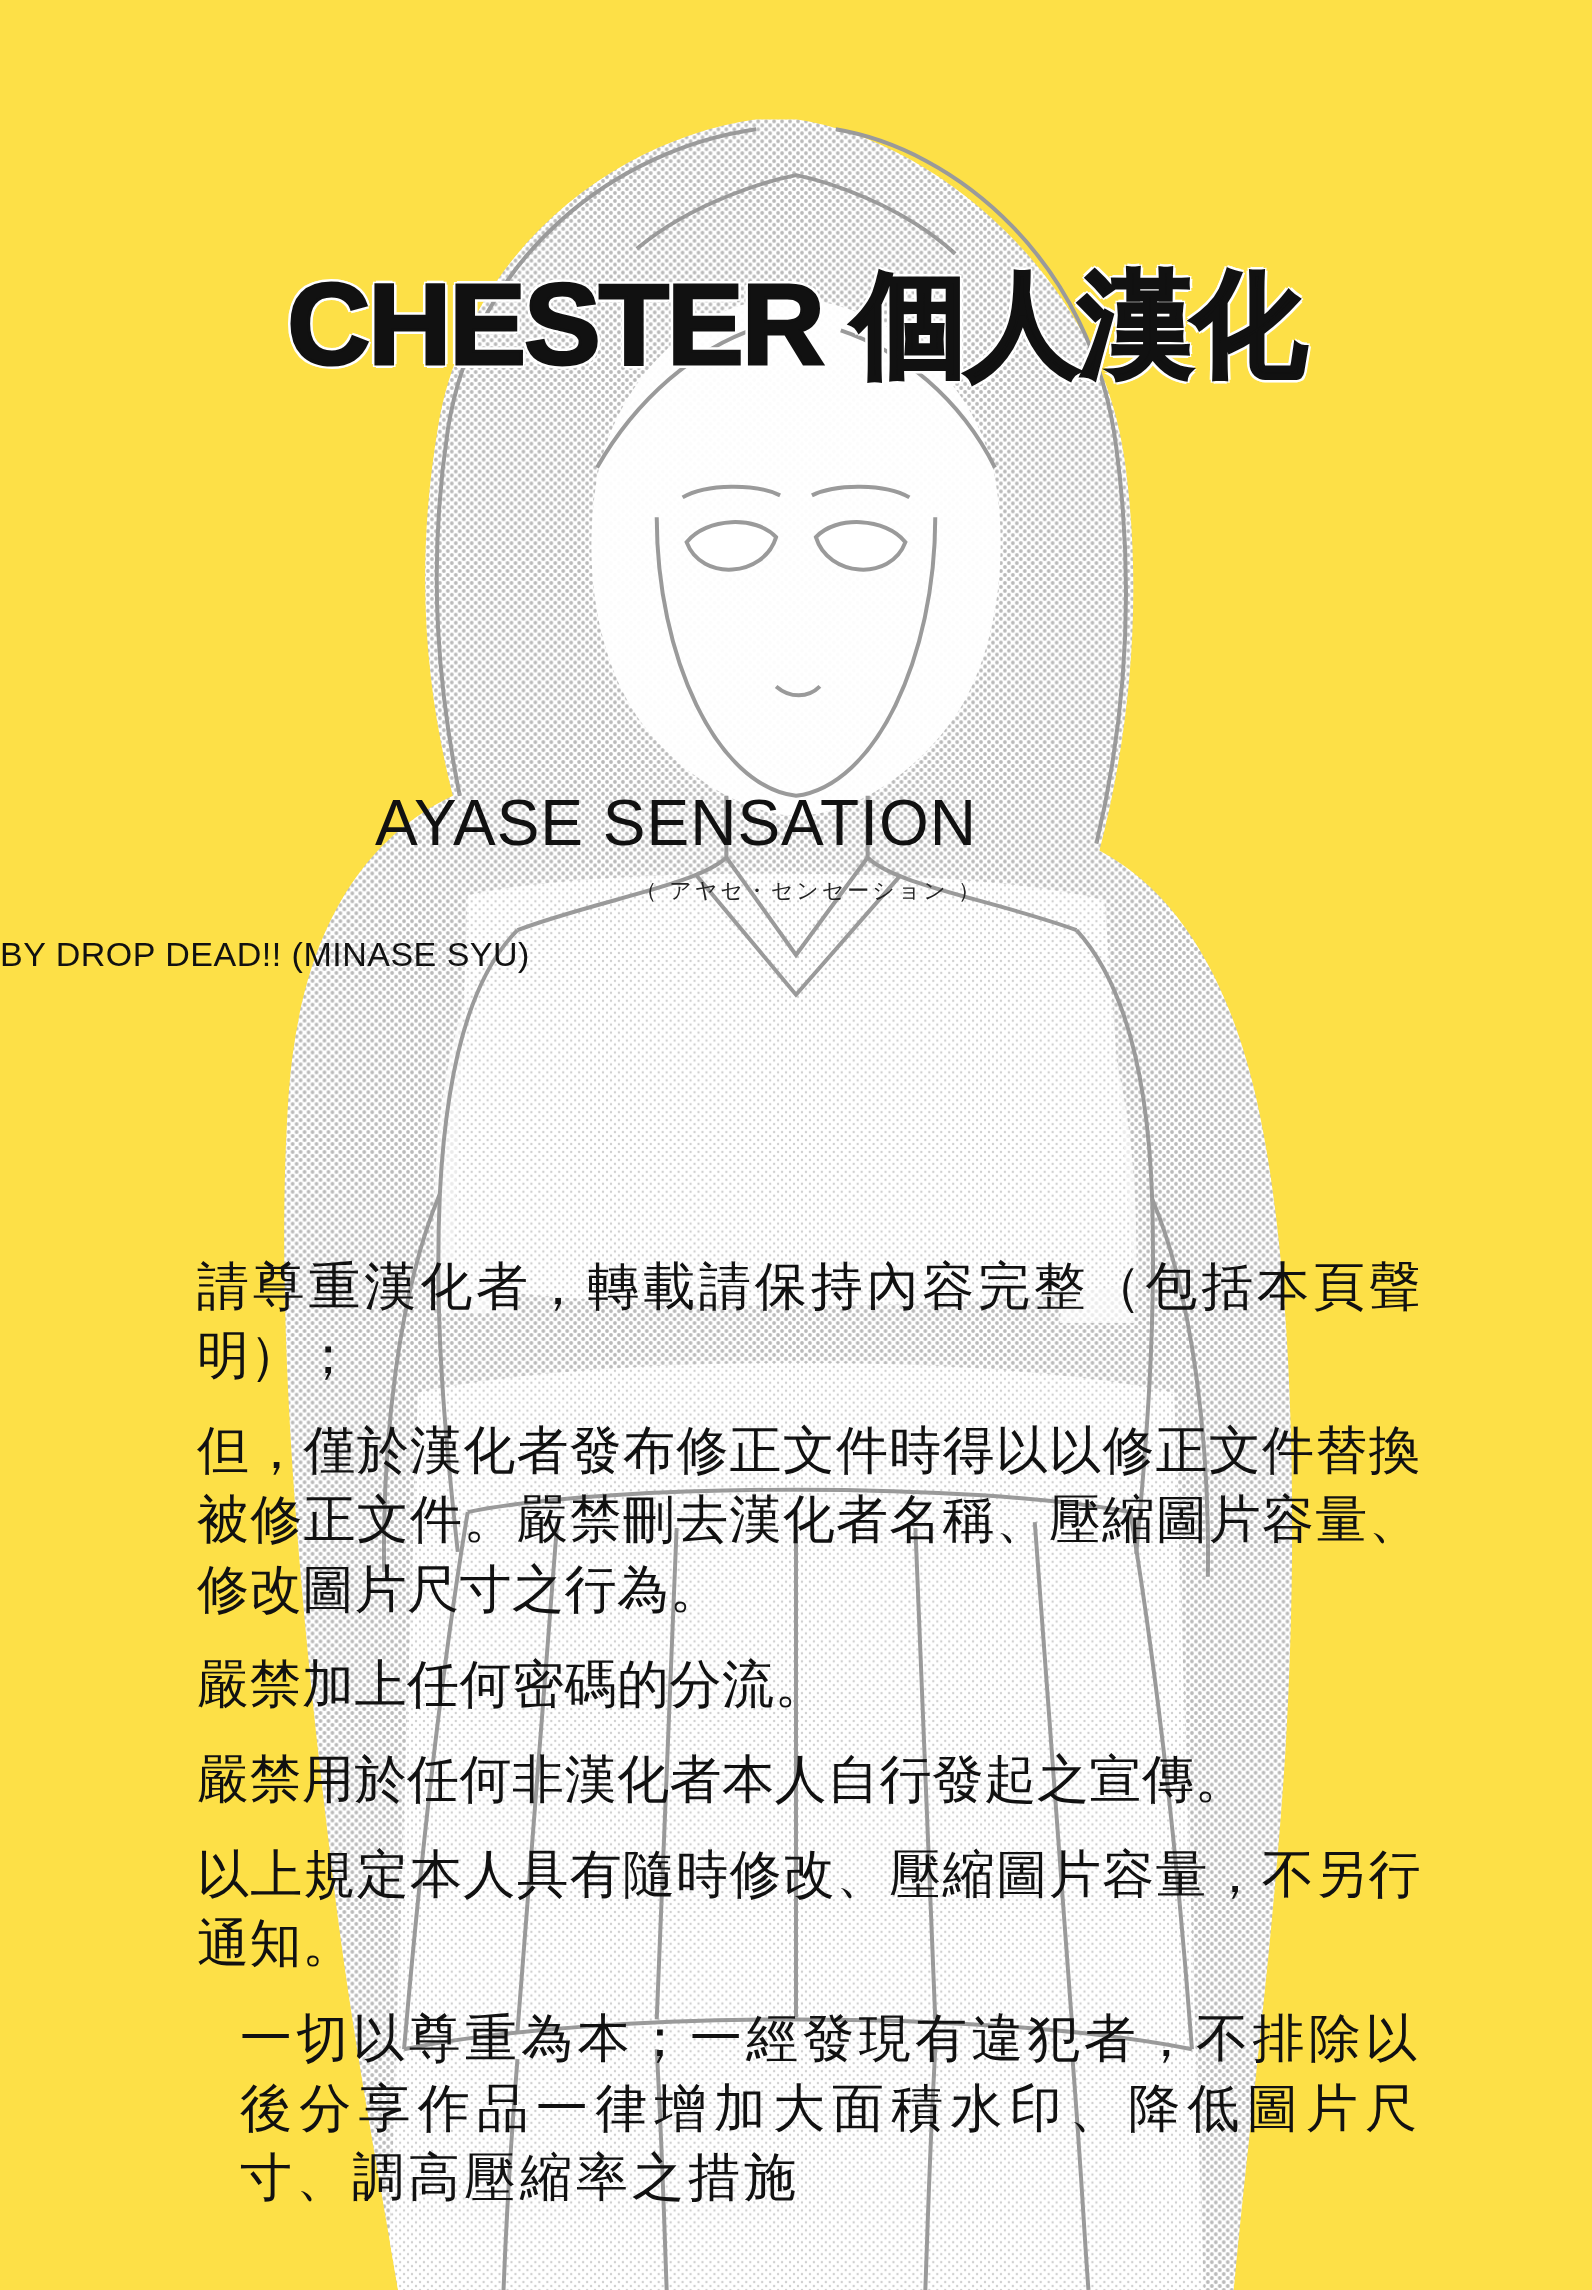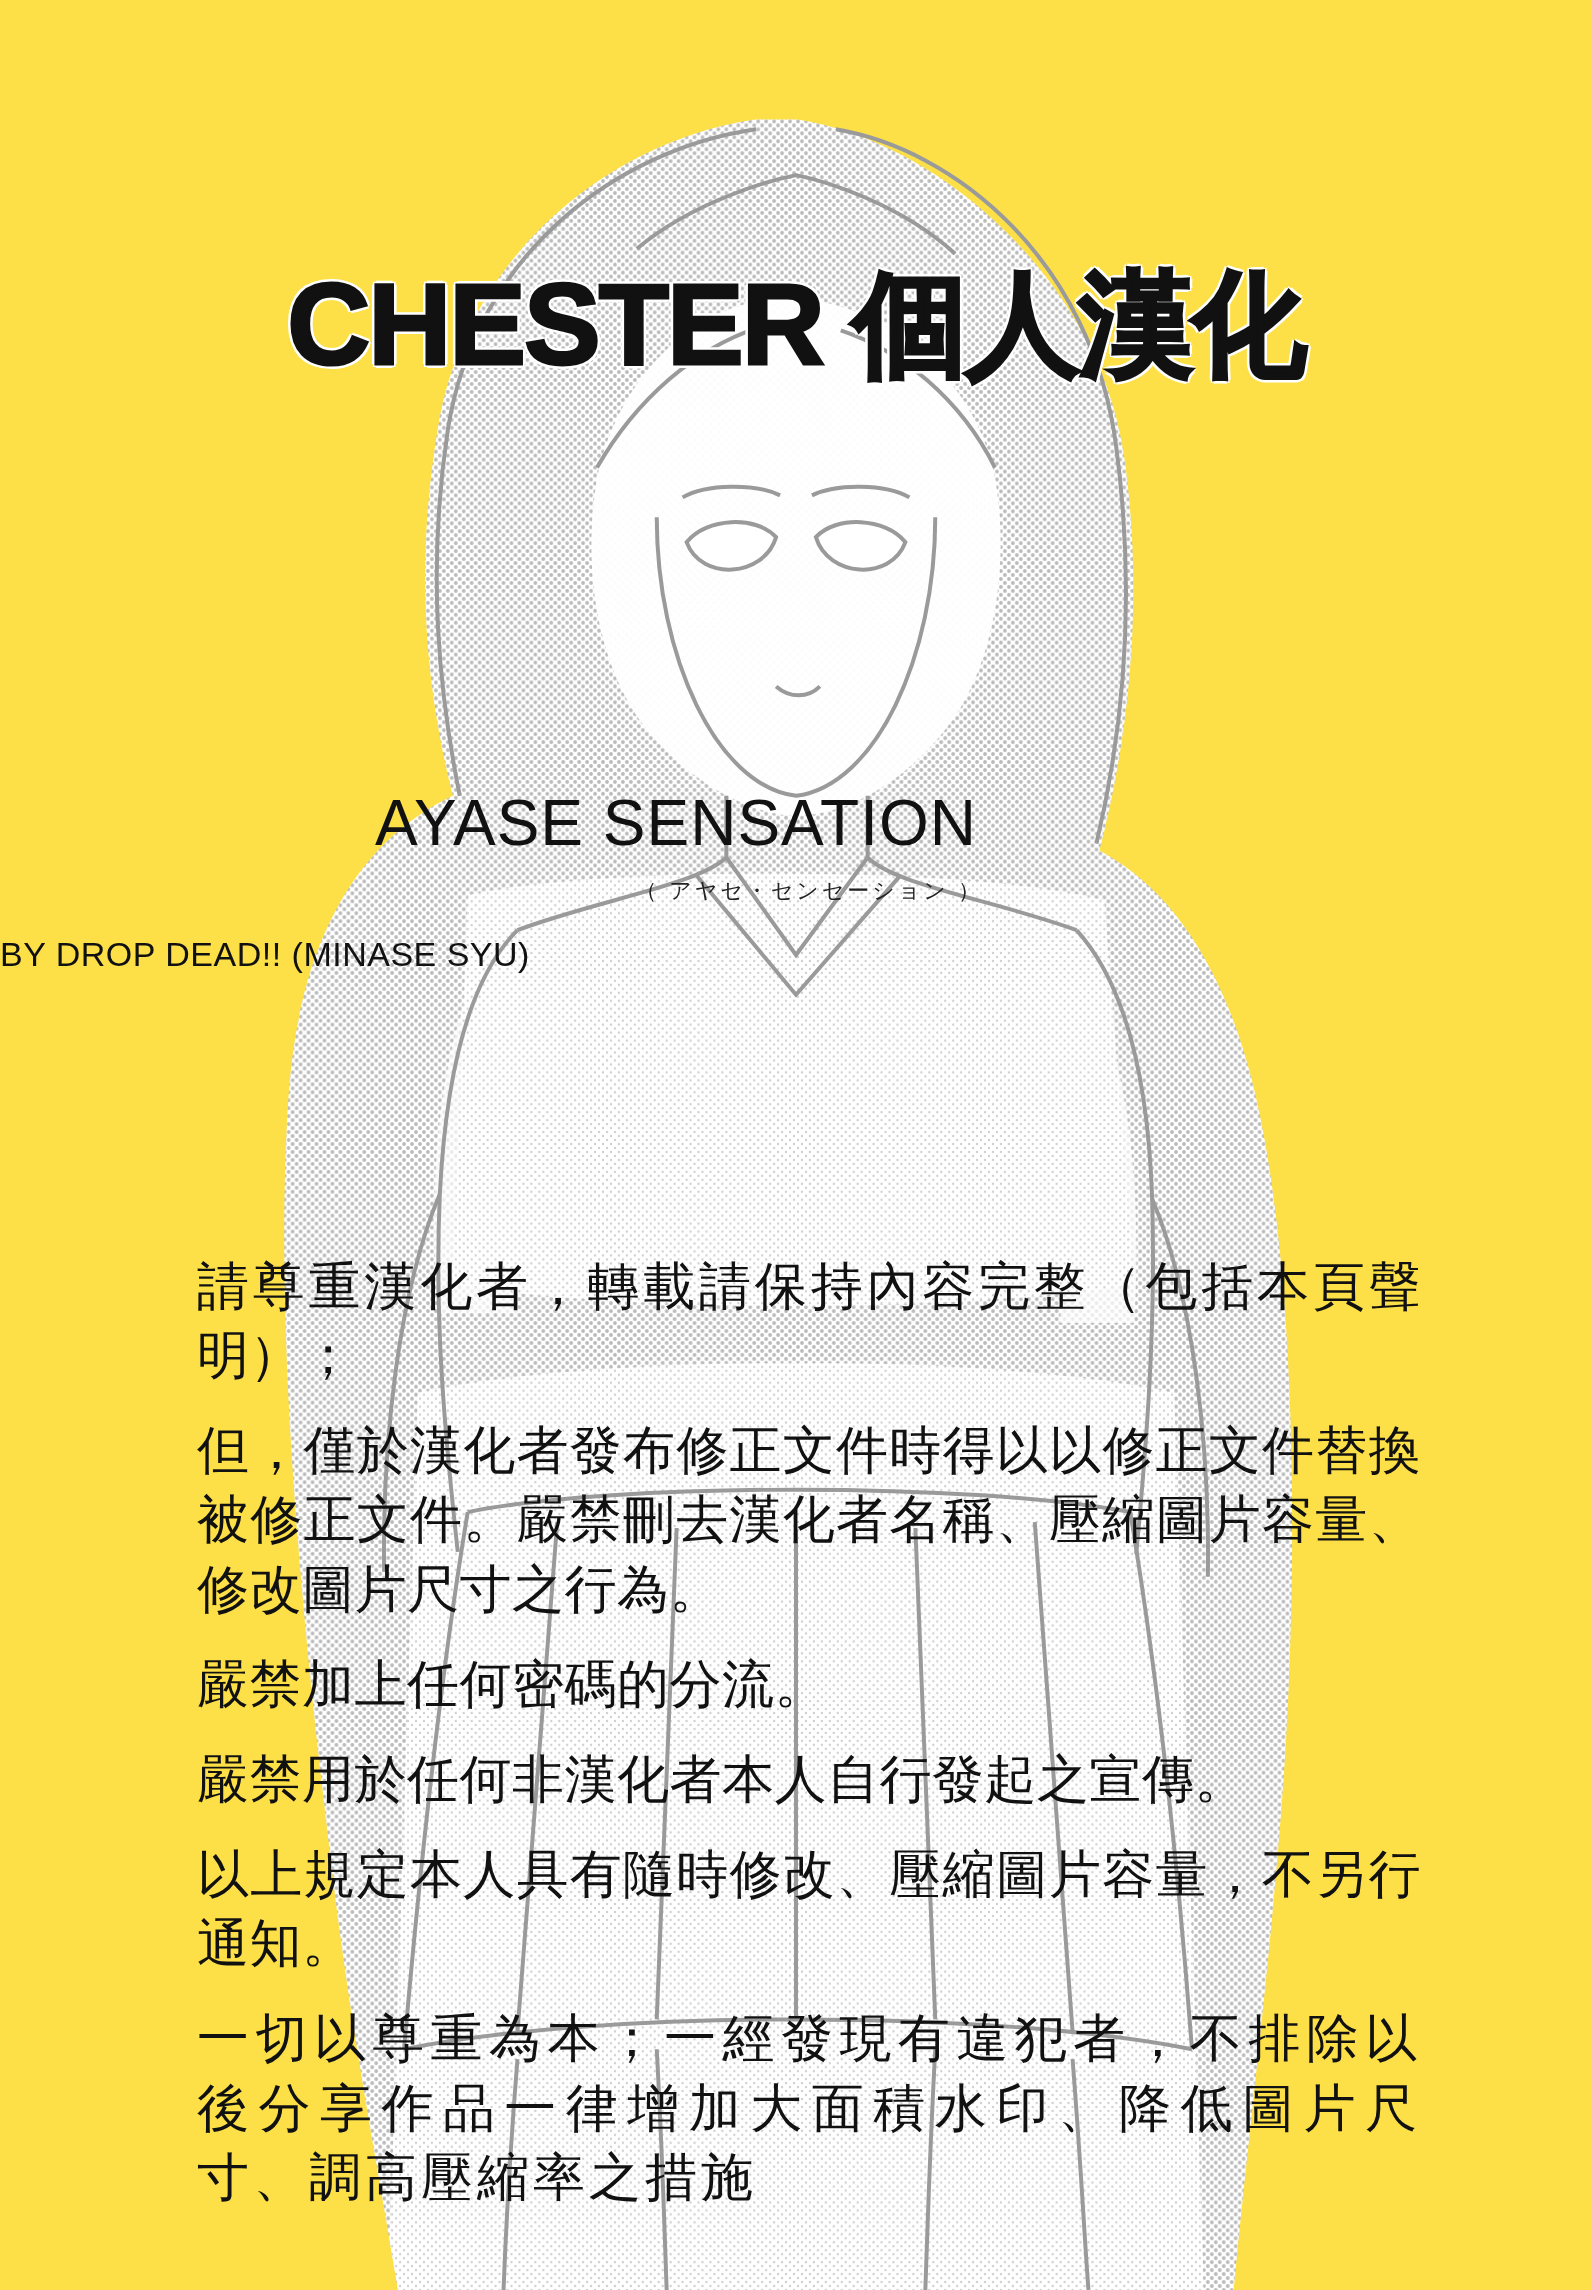--- a/index.html
+++ b/index.html
@@ -109,20 +109,21 @@
     font-size: 52px;
     line-height: 1.33;
     letter-spacing: 0.5px;
     color: #111111;
     margin: 0 0 26px 0;
     text-align: justify;
     text-justify: inter-character;
   }
   .notice-para.spaced {
     letter-spacing: 4px;
+    margin-left: 43px;
   }
 </style>
 </head>
 <body>
 
 <div class="page">
 
   <div class="bg-art">
     <svg width="1592" height="2290" viewBox="0 0 1600 2302" xmlns="http://www.w3.org/2000/svg">
       <defs>

